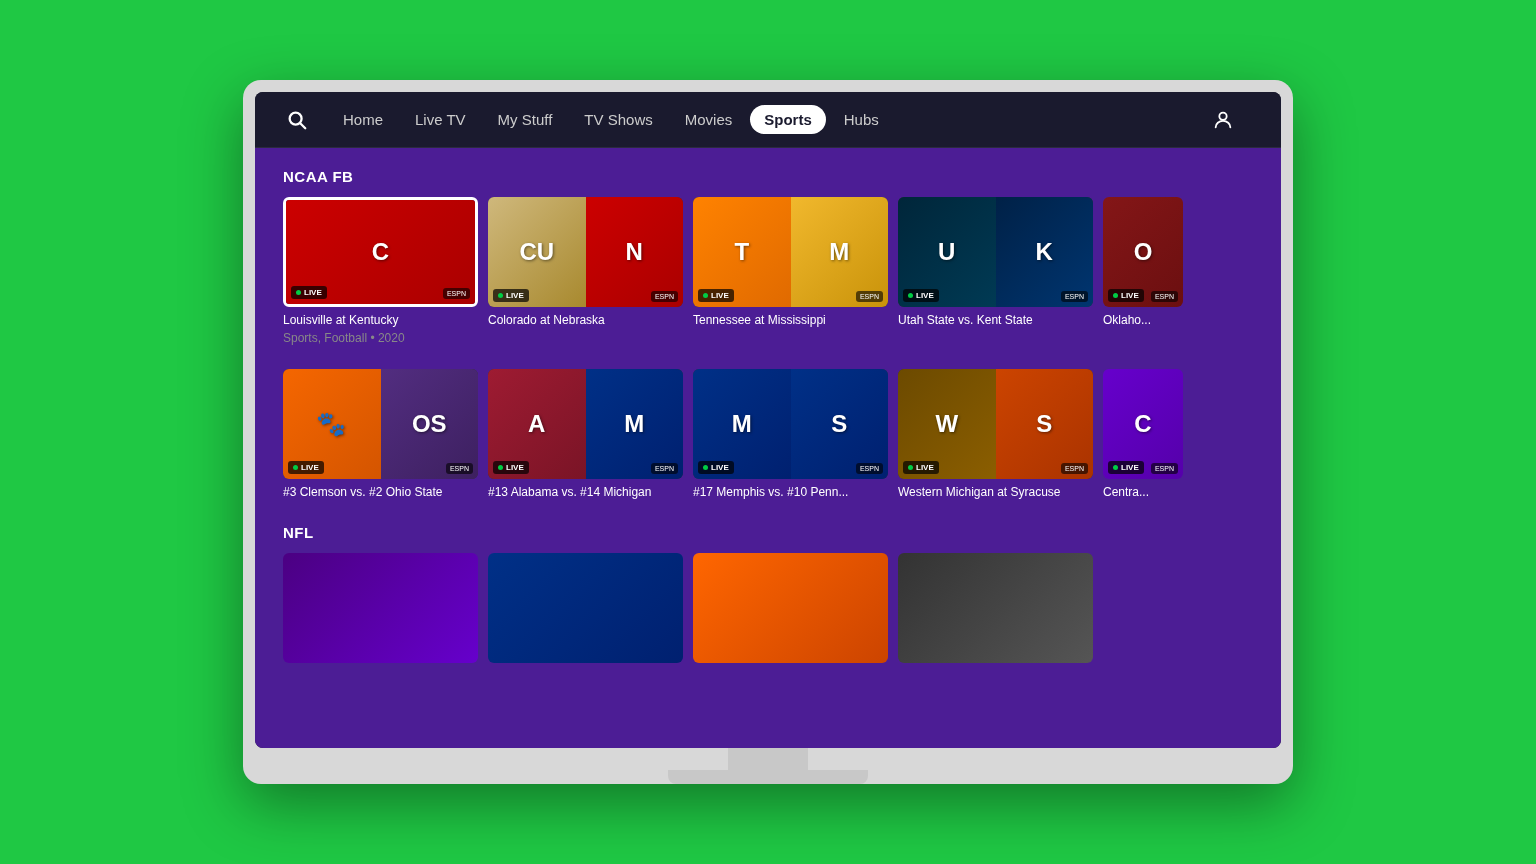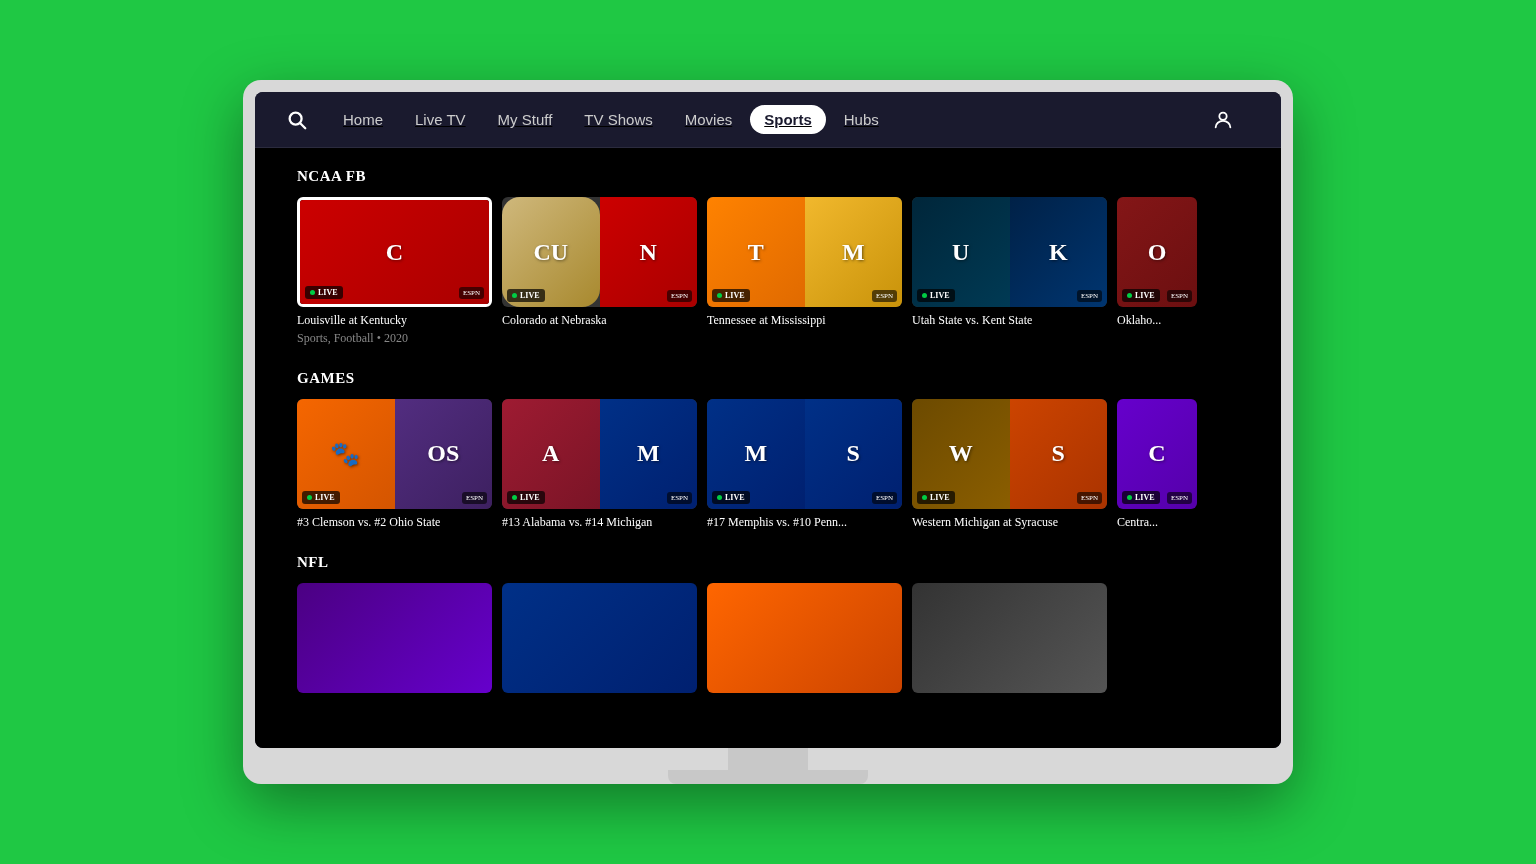--- a/index.html
+++ b/index.html
@@ -51,21 +51,20 @@
     }
 
     
     .nav {
       background: #1a1a2e;
       display: flex;
       align-items: center;
       padding: 0 28px;
       height: 56px;
       border-bottom: 1px solid rgba(255,255,255,0.08);
-      text-decoration: underline;
     }
 
     .nav-search {
       width: 28px;
       height: 28px;
       margin-right: 18px;
       cursor: pointer;
       color: #fff;
       display: flex;
       align-items: center;
@@ -118,24 +117,23 @@
     .hulu-logo {
       font-size: 22px;
       font-weight: 800;
       color: #fff;
       letter-spacing: -0.5px;
       font-style: italic;
     }
 
     
     .content {
-      padding: 20px 42px;
-      background: #000000;
+      padding: 20px 28px;
+      background: #4c1d95;
       min-height: 600px;
-      font-family: Liberation Serif, serif;
     }
 
     .section {
       margin-bottom: 24px;
     }
 
     .section-title {
       color: #fff;
       font-size: 15px;
       font-weight: 700;
@@ -310,21 +308,21 @@
                 </div>
                 <div class="live-badge"><span class="live-dot"></span> LIVE</div>
                 <div class="espn-badge">ESPN</div>
               </div>
               <div class="card-title">Louisville at Kentucky</div>
               <div class="card-subtitle">Sports, Football • 2020</div>
             </div>
             <div class="card">
               <div class="card-thumb">
                 <div class="card-thumb-inner">
-                  <div class="team-half colorado-left" style="font-size: 24px; border-radius: 18px;">CU</div>
+                  <div class="team-half colorado-left" style="font-size: 24px;">CU</div>
                   <div class="team-half colorado-right" style="font-size: 24px;">N</div>
                 </div>
                 <div class="live-badge"><span class="live-dot"></span> LIVE</div>
                 <div class="espn-badge">ESPN</div>
               </div>
               <div class="card-title">Colorado at Nebraska</div>
             </div>
             <div class="card">
               <div class="card-thumb">
                 <div class="card-thumb-inner">
@@ -353,21 +351,20 @@
                   <div class="team-half oklahoma-left" style="font-size: 24px;">O</div>
                 </div>
                 <div class="live-badge"><span class="live-dot"></span> LIVE</div>
                 <div class="espn-badge">ESPN</div>
               </div>
               <div class="card-title">Oklaho...</div>
             </div>
           </div>
         </div>
         <div class="section">
-          <div class="section-title">GAMES</div>
           <div class="cards-row">
             <div class="card">
               <div class="card-thumb">
                 <div class="card-thumb-inner">
                   <div class="team-half clemson-left" style="font-size: 24px;">🐾</div>
                   <div class="team-half clemson-right" style="font-size: 24px;">OS</div>
                 </div>
                 <div class="live-badge"><span class="live-dot"></span> LIVE</div>
                 <div class="espn-badge">ESPN</div>
               </div>

